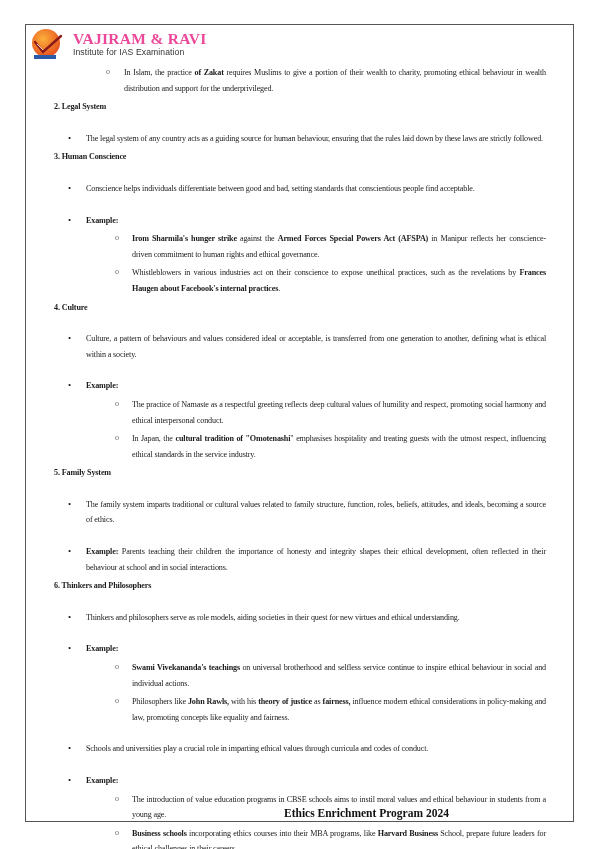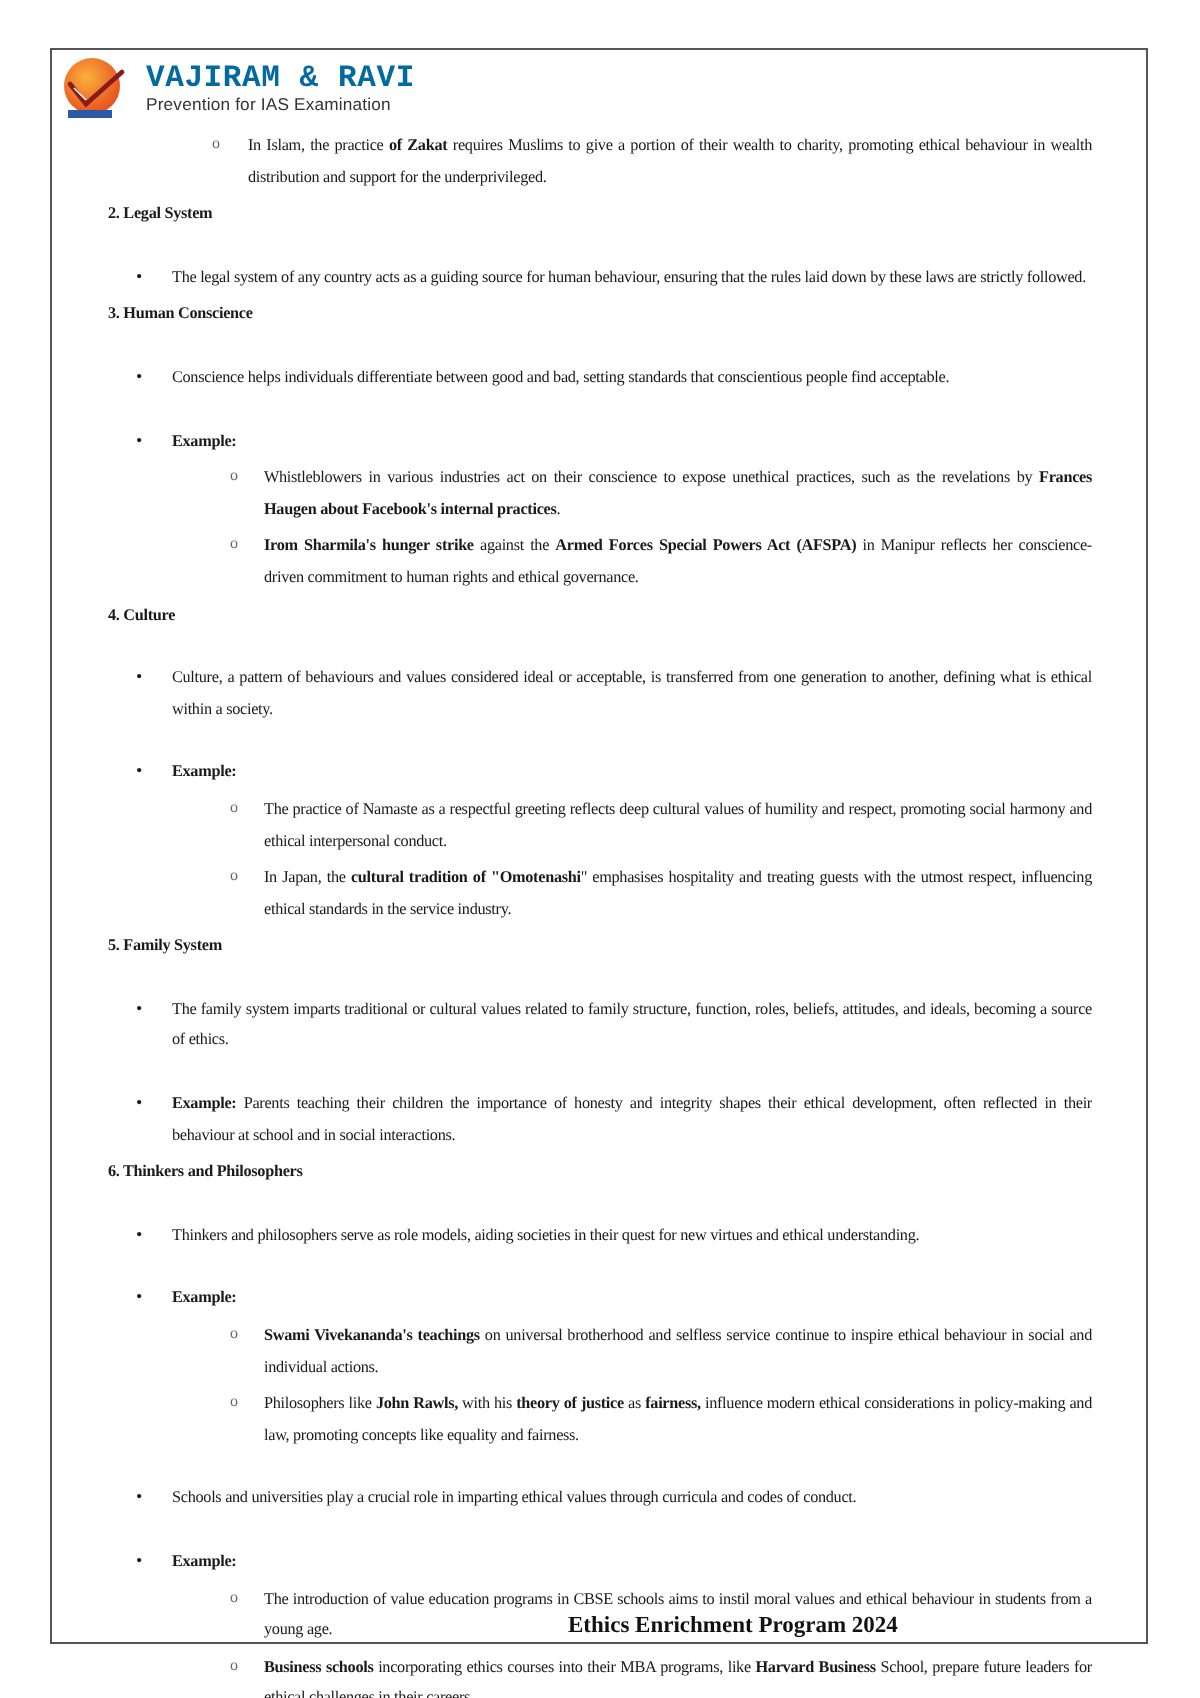--- a/index.html
+++ b/index.html
@@ -2,22 +2,22 @@
 <html><head>
 <meta charset="utf-8">
 <style>
   html, body { margin:0; padding:0; background:#ffffff; }
   body { width:600px; height:849px; position:relative; overflow:hidden;
          font-family:"Liberation Sans", sans-serif; color:#1a1a1a; }
   .frame { position:absolute; left:25px; top:24px; width:549px; height:798px;
            border:1.5px solid #555; box-sizing:border-box; }
   .logo { position:absolute; left:31px; top:28px; width:34px; height:34px; }
   .brand { position:absolute; left:73px; top:31px; }
-  .brand-name { font-family:Liberation Mono, monospace; font-weight:bold;
-                font-size:15.5px; color:#0369a1; letter-spacing:0.3px; line-height:16px; }
+  .brand-name { font-family:Liberation Serif, serif; font-weight:bold;
+                font-size:15.5px; color:#ec4899; letter-spacing:0.3px; line-height:16px; }
   .brand-sub { font-family:"Liberation Sans", sans-serif; font-size:8.6px;
                color:#333; line-height:10px; margin-top:0px; letter-spacing:0.1px; }
   .content { position:absolute; left:52px; top:65px; width:494px;
              font-family:Liberation Serif, serif; font-size:8.15px;
              line-height:15.6px; letter-spacing:-0.15px; }
   .h { font-weight:bold; margin:0; padding-left:2px; }
   .b1 { position:relative; padding-left:34px; text-align:justify; margin:16px 0 3px 0; }
   .b1::before { content:"\2022"; position:absolute; left:16px; top:0; font-size:9px; }
   .b2 { position:relative; padding-left:80px; text-align:justify; margin:0 0 3px 0; }
   .b2::before { content:"o"; position:absolute; left:63px; top:-1px; font-size:8px; color:#666; }
@@ -40,35 +40,35 @@
     </radialGradient>
   </defs>
   <circle cx="15" cy="15" r="14" fill="url(#lg)"></circle>
   <path d="M4 14 L12 24 L30 8" stroke="#8b1a1a" stroke-width="2.4" fill="none" stroke-linecap="round"></path>
   <path d="M6 16 L12 22" stroke="#ffffff" stroke-width="0.8" fill="none"></path>
   <rect x="3" y="27" width="22" height="4" fill="#2a5aa8"></rect>
 </svg>
 
 <div class="brand">
   <div class="brand-name">VAJIRAM &amp; RAVI</div>
-  <div class="brand-sub">Prevention for IAS Examination</div>
+  <div class="brand-sub">Institute for IAS Examination</div>
 </div>
 
 <div class="content">
 
   <p class="b2 top-b2"><span>In Islam, the practice </span><b>of Zakat</b><span> requires Muslims to give a portion of their wealth to charity, promoting ethical behaviour in wealth distribution and support for the underprivileged.</span></p>
 
   <p class="h">2.  Legal System</p>
   <p class="b1">The legal system of any country acts as a guiding source for human behaviour, ensuring that the rules laid down by these laws are strictly followed.</p>
 
   <p class="h">3. Human Conscience</p>
   <p class="b1">Conscience helps individuals differentiate between good and bad, setting standards that conscientious people find acceptable.</p>
   <p class="b1"><b>Example:</b></p>
+  <p class="b2"><b>Irom Sharmila's hunger strike</b><span> against the </span><b>Armed Forces Special Powers Act (AFSPA)</b><span> in Manipur reflects her conscience-driven commitment to human rights and ethical governance.</span></p>
   <p class="b2"><span>Whistleblowers in various industries act on their conscience to expose unethical practices, such as the revelations by </span><b>Frances Haugen about Facebook's internal practices</b><span>.</span></p>
-  <p class="b2"><b>Irom Sharmila's hunger strike</b><span> against the </span><b>Armed Forces Special Powers Act (AFSPA)</b><span> in Manipur reflects her conscience-driven commitment to human rights and ethical governance.</span></p>
 
   <p class="h">4. Culture</p>
   <p class="b1">Culture, a pattern of behaviours and values considered ideal or acceptable, is transferred from one generation to another, defining what is ethical within a society.</p>
   <p class="b1"><b>Example:</b></p>
   <p class="b2">The practice of Namaste as a respectful greeting reflects deep cultural values of humility and respect, promoting social harmony and ethical interpersonal conduct.</p>
   <p class="b2"><span>In Japan, the </span><b>cultural tradition of "Omotenashi</b><span>" emphasises hospitality and treating guests with the utmost respect, influencing ethical standards in the service industry.</span></p>
 
   <p class="h">5. Family System</p>
   <p class="b1">The family system imparts traditional or cultural values related to family structure, function, roles, beliefs, attitudes, and ideals, becoming a source of ethics.</p>
   <p class="b1"><b>Example:</b><span> Parents teaching their children the importance of honesty and integrity shapes their ethical development, often reflected in their behaviour at school and in social interactions.</span></p>

